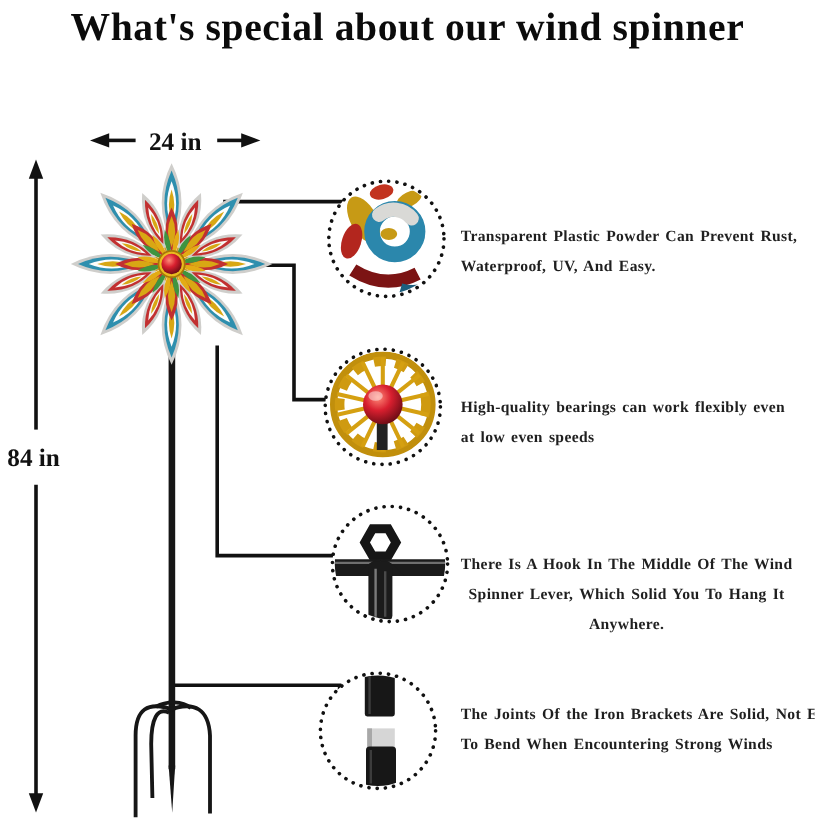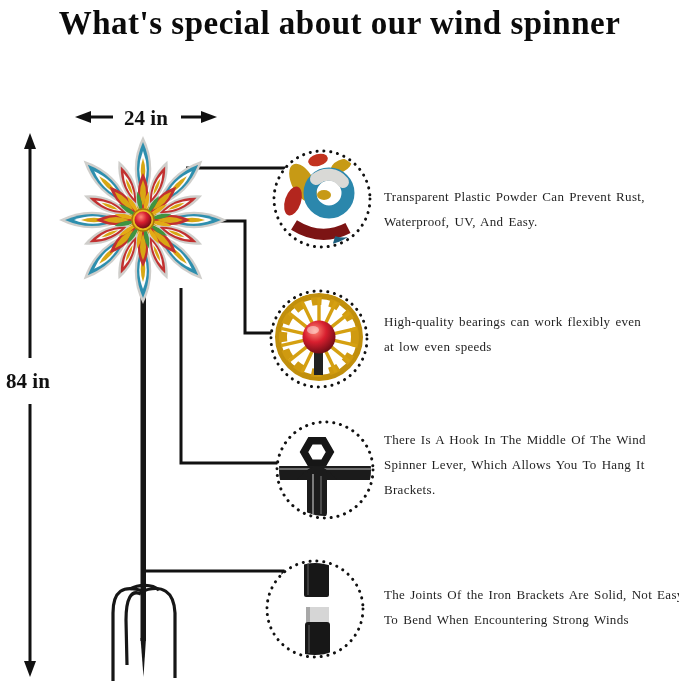--- a/index.html
+++ b/index.html
@@ -9,27 +9,27 @@
   }
   .title{
     position:absolute;top:3px;left:0;width:679px;text-align:center;
     font-weight:700;font-size:33px;line-height:40px;color:#0b0b0b;
     letter-spacing:0.5px;white-space:nowrap;
   }
   .layer{position:absolute;left:0;top:0;}
   .callout{position:absolute;}
   .note{
     position:absolute;left:384px;color:#1f1f1f;
-    font-weight:400;font-size:13px;line-height:25px;
+    font-weight:700;font-size:13px;line-height:25px;
     letter-spacing:0.3px;word-spacing:1.5px;
   }
   .note .nl{white-space:nowrap;}
   #note-coating{top:184px;}
-  #note-bearing{top:309px;}
-  #note-hook{top:427px;}
+  #note-bearing{top:326px;}
+  #note-hook{top:457px;text-align:center;}
   #note-joint{top:582px;}
   .dimtext{
     font-family:"Liberation Serif",serif;font-weight:700;font-size:21px;fill:#111;
   }
 </style>
 </head>
 <body>
 
 <div class="canvas">
 
@@ -287,21 +287,21 @@
   <div class="note" id="note-coating">
     <div class="nl">Transparent Plastic Powder Can Prevent Rust,</div>
     <div class="nl">Waterproof, UV, And Easy.</div>
   </div>
   <div class="note" id="note-bearing">
     <div class="nl">High-quality bearings can work flexibly even</div>
     <div class="nl">at low even speeds</div>
   </div>
   <div class="note" id="note-hook">
     <div class="nl">There Is A Hook In The Middle Of The Wind</div>
-    <div class="nl">Spinner Lever, Which Allows You To Hang It</div>
-    <div class="nl">Brackets.</div>
+    <div class="nl">Spinner Lever, Which Solid You To Hang It</div>
+    <div class="nl">Anywhere.</div>
   </div>
   <div class="note" id="note-joint">
     <div class="nl">The Joints Of the Iron Brackets Are Solid, Not Easy</div>
     <div class="nl">To Bend When Encountering Strong Winds</div>
   </div>
 
 </div>
 
 </body></html>

